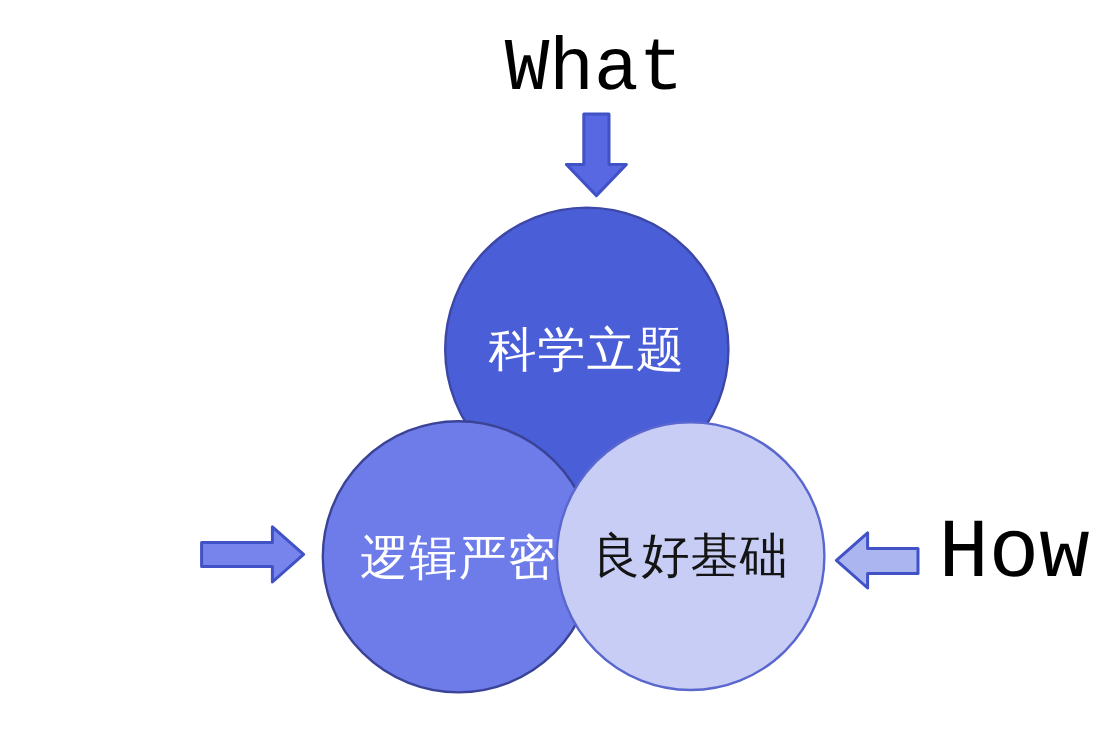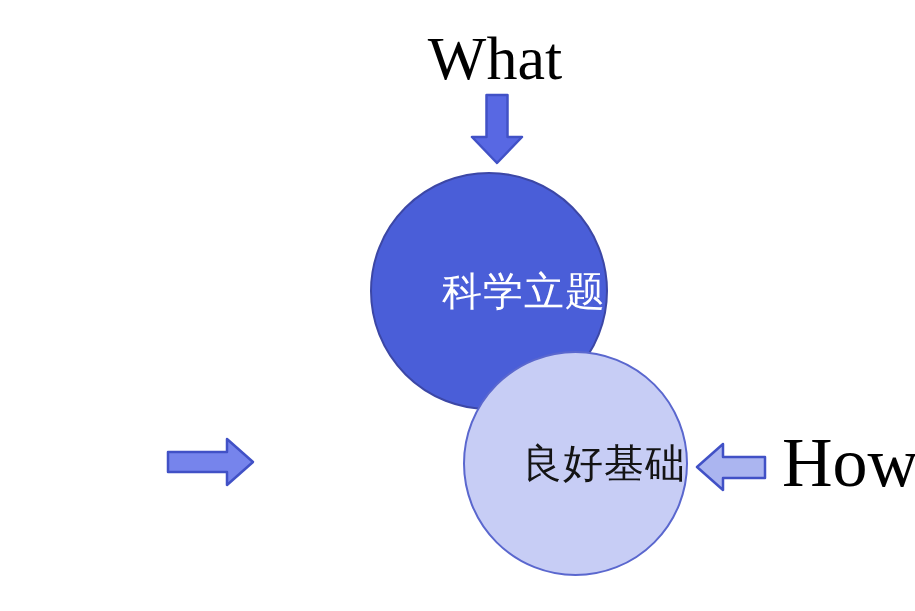--- a/index.html
+++ b/index.html
@@ -1,20 +1,20 @@
 <!DOCTYPE html>
 <html style="--background: #ffffff; --label-text: #000000; --top-circle-fill: #4a5ed8; --top-circle-border: #3c47a6; --top-circle-text: #ffffff; --left-circle-fill: #6e7cea; --left-circle-border: #3a4396; --left-circle-text: #ffffff; --right-circle-fill: #c7cdf5; --right-circle-border: #5a67ce; --right-circle-text: #141414; --arrow-border: #4151c6; --what-arrow-fill: #5868e3; --why-arrow-fill: #7684ec; --how-arrow-fill: #abb5f0;"><head>
 <meta charset="utf-8">
 <style>
   html,body{margin:0;padding:0;background:#fff;}
   .canvas{
     position:relative;
     width:915px;height:611px;
     background:var(--background,#ffffff);
-    font-family:Liberation Serif, serif;
+    font-family:Liberation Mono, monospace;
     overflow:hidden;
   }
   .label{
     position:absolute;
     color:var(--label-text,#000);
     line-height:1;
     white-space:nowrap;
     font-weight:400;
   }
   .label-what{left:495px;top:27px;transform:translateX(-50%);font-size:62px;}
@@ -24,21 +24,21 @@
   .arrow-layer{position:absolute;left:0;top:0;width:915px;height:611px;z-index:0;}
   .arrow-layer polygon{stroke-width:2.5;stroke-linejoin:round;}
   .arrow-down{fill:var(--what-arrow-fill);stroke:var(--arrow-border);}
   .arrow-right{fill:var(--why-arrow-fill);stroke:var(--arrow-border);}
   .arrow-left{fill:var(--how-arrow-fill);stroke:var(--arrow-border);}
 
   .circle{
     position:absolute;
     border-radius:50%;
     box-sizing:border-box;
-    display:flex;align-items:center;justify-content:flex-end;
+    display:flex;align-items:center;justify-content:center;
   }
   .circle span{font-size:40px;letter-spacing:1px;}
   .circle-top{
     left:370px;top:172px;width:238px;height:238px;z-index:1;
     background:var(--top-circle-fill);
     border:2px solid var(--top-circle-border);
     color:var(--top-circle-text);
   }
   .circle-left{
     left:268px;top:350px;width:228px;height:228px;z-index:2;
@@ -64,18 +64,21 @@
   <svg class="arrow-layer" viewBox="0 0 915 611" xmlns="http://www.w3.org/2000/svg">
     <polygon class="arrow-down" points="486.5,95 507.5,95 507.5,137 522,137 497,163 472,137 486.5,137"></polygon>
     <polygon class="arrow-right" points="168,452 227,452 227,439 253,462 227,485 227,472 168,472"></polygon>
     <polygon class="arrow-left" points="765,457 723,457 723,444 697,467 723,490 723,478 765,478"></polygon>
   </svg>
 
   <div class="circle circle-top">
     <span>科学立题</span>
   </div>
 
+  <div class="circle circle-left">
+    <span>逻辑严密</span>
+  </div>
 
   <div class="circle circle-right">
     <span>良好基础</span>
   </div>
 
 </div>
 
 </body></html>

